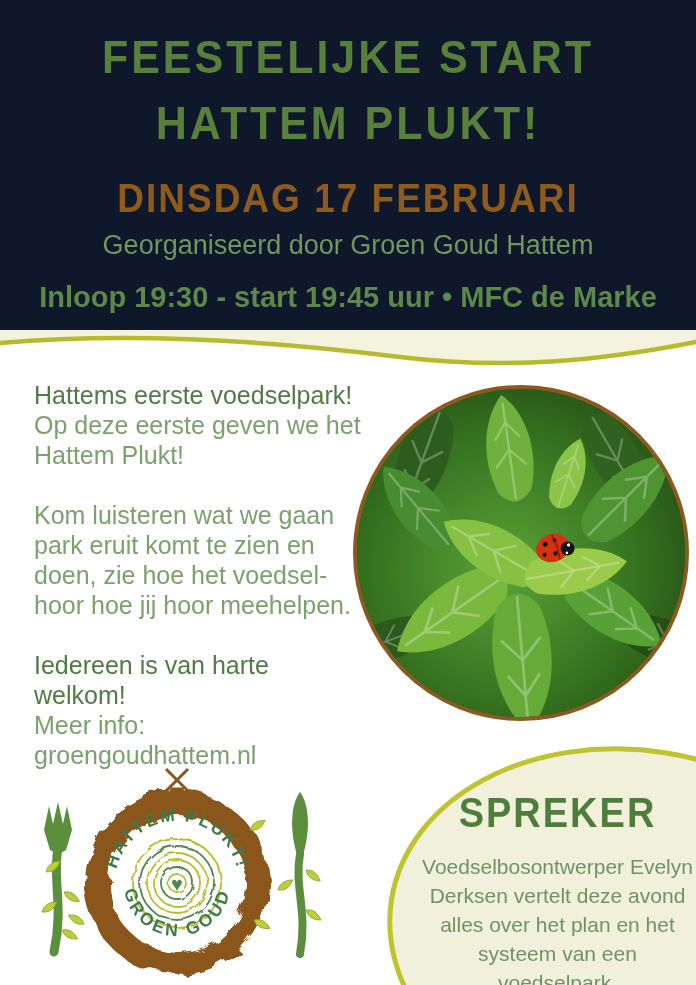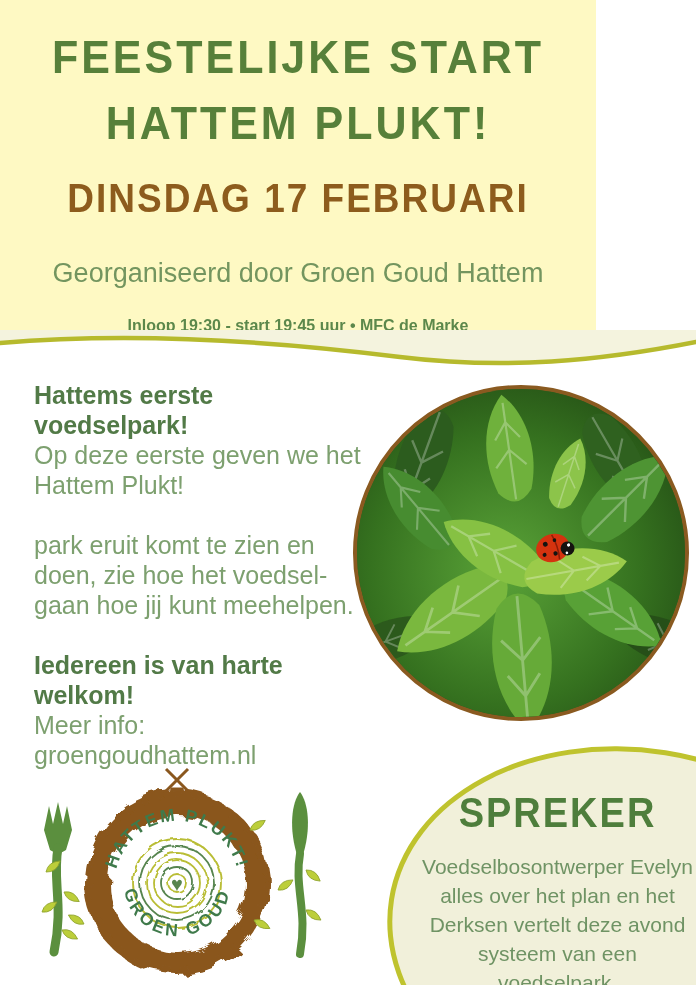--- a/index.html
+++ b/index.html
@@ -3,47 +3,47 @@
 <meta charset="utf-8">
 <style>
   html,body{margin:0;padding:0;background:#e8e8e8;}
   .poster{
     position:relative;width:696px;height:985px;margin:0 auto;
     background:#ffffff;overflow:hidden;
     font-family:"Liberation Sans",sans-serif;
   }
   
   .top-section{
-    position:absolute;left:0;top:0;width:596px;height:332px;
-    background:#fef9c3;text-align:center;
+    position:absolute;left:0;top:0;width:696px;height:332px;
+    background:#0f172a;text-align:center;
   }
   .wave-svg{position:absolute;left:0;top:330px;width:696px;height:52px;display:block;}
   .title{
     margin:0;padding-top:24px;
     font-size:43px;line-height:66px;font-weight:bold;letter-spacing:3px;
     color:#57803a;
   }
   .title span{display:block;transform:scaleY(1.08);}
   .event-date{
     margin-top:22px;
     font-size:37px;font-weight:bold;letter-spacing:2px;
     color:#8d5c1d;transform:scaleY(1.08);
   }
   .organizer{
-    margin-top:38px;font-size:27px;font-weight:normal;color:#73955f;
+    margin-top:10px;font-size:27px;font-weight:normal;color:#73955f;
   }
   .schedule{
-    margin-top:28px;font-size:16px;font-weight:bold;color:#5c884b;
+    margin-top:20px;font-size:29px;font-weight:bold;color:#5c884b;
   }
   
   .intro{
     position:absolute;left:34px;top:380px;width:330px;
     font-size:25px;line-height:30px;color:#7da06f;
   }
-  .intro .bold-line{font-weight:bold;color:#527a47;}
+  .intro .bold-line{font-weight:normal;color:#527a47;}
   .intro .para{margin:0 0 30px 0;}
   .intro .para:last-child{margin-bottom:18px;}
   
   .photo-circle{
     position:absolute;left:353px;top:385px;width:336px;height:336px;
     border-radius:50%;border:4px solid #8a5a20;box-sizing:border-box;
     overflow:hidden;background:#2d5c1e;
   }
   .photo-circle svg{display:block;width:100%;height:100%;}
   
@@ -86,23 +86,24 @@
     <path d="M0,13 C120,3 250,8 400,27 C505,40 600,31 696,12" fill="none" stroke="#b6ba2d" stroke-width="4.5" stroke-linecap="round"></path>
   </svg>
 
   <div class="intro">
     <p class="para">
       <span class="bold-line" style="display:block">Hattems eerste voedselpark!</span>
       <span style="display:block">Op deze eerste geven we het</span>
       <span style="display:block">Hattem Plukt!</span>
     </p>
     <p class="para">
+      <span style="display:block">Kom luisteren wat we gaan</span>
       <span style="display:block">park eruit komt te zien en</span>
       <span style="display:block">doen, zie hoe het voedsel-</span>
-      <span style="display:block">gaan hoe jij kunt meehelpen.</span>
+      <span style="display:block">hoor hoe jij hoor meehelpen.</span>
     </p>
     <p class="para">
       <span class="bold-line" style="display:block">Iedereen is van harte welkom!</span>
       <span style="display:block">Meer info: groengoudhattem.nl</span>
     </p>
   </div>
 
   <div class="photo-circle">
     <svg viewBox="0 0 330 330" aria-hidden="true">
       <defs>
@@ -219,19 +220,19 @@
         <textPath href="#arcBot" startOffset="50%" text-anchor="middle">GROEN GOUD</textPath>
       </text>
     </svg>
   </div>
 
   <div class="speaker-ellipse"></div>
   <div class="speaker-content">
     <div class="speaker-heading">SPREKER</div>
     <div class="speaker-lines">
       <div class="speaker-line">Voedselbosontwerper Evelyn</div>
+      <div class="speaker-line">Derksen vertelt deze avond</div>
       <div class="speaker-line">alles over het plan en het</div>
-      <div class="speaker-line">Derksen vertelt deze avond</div>
       <div class="speaker-line">systeem van een voedselpark.</div>
     </div>
   </div>
 
 </div>
 
 </body></html>

